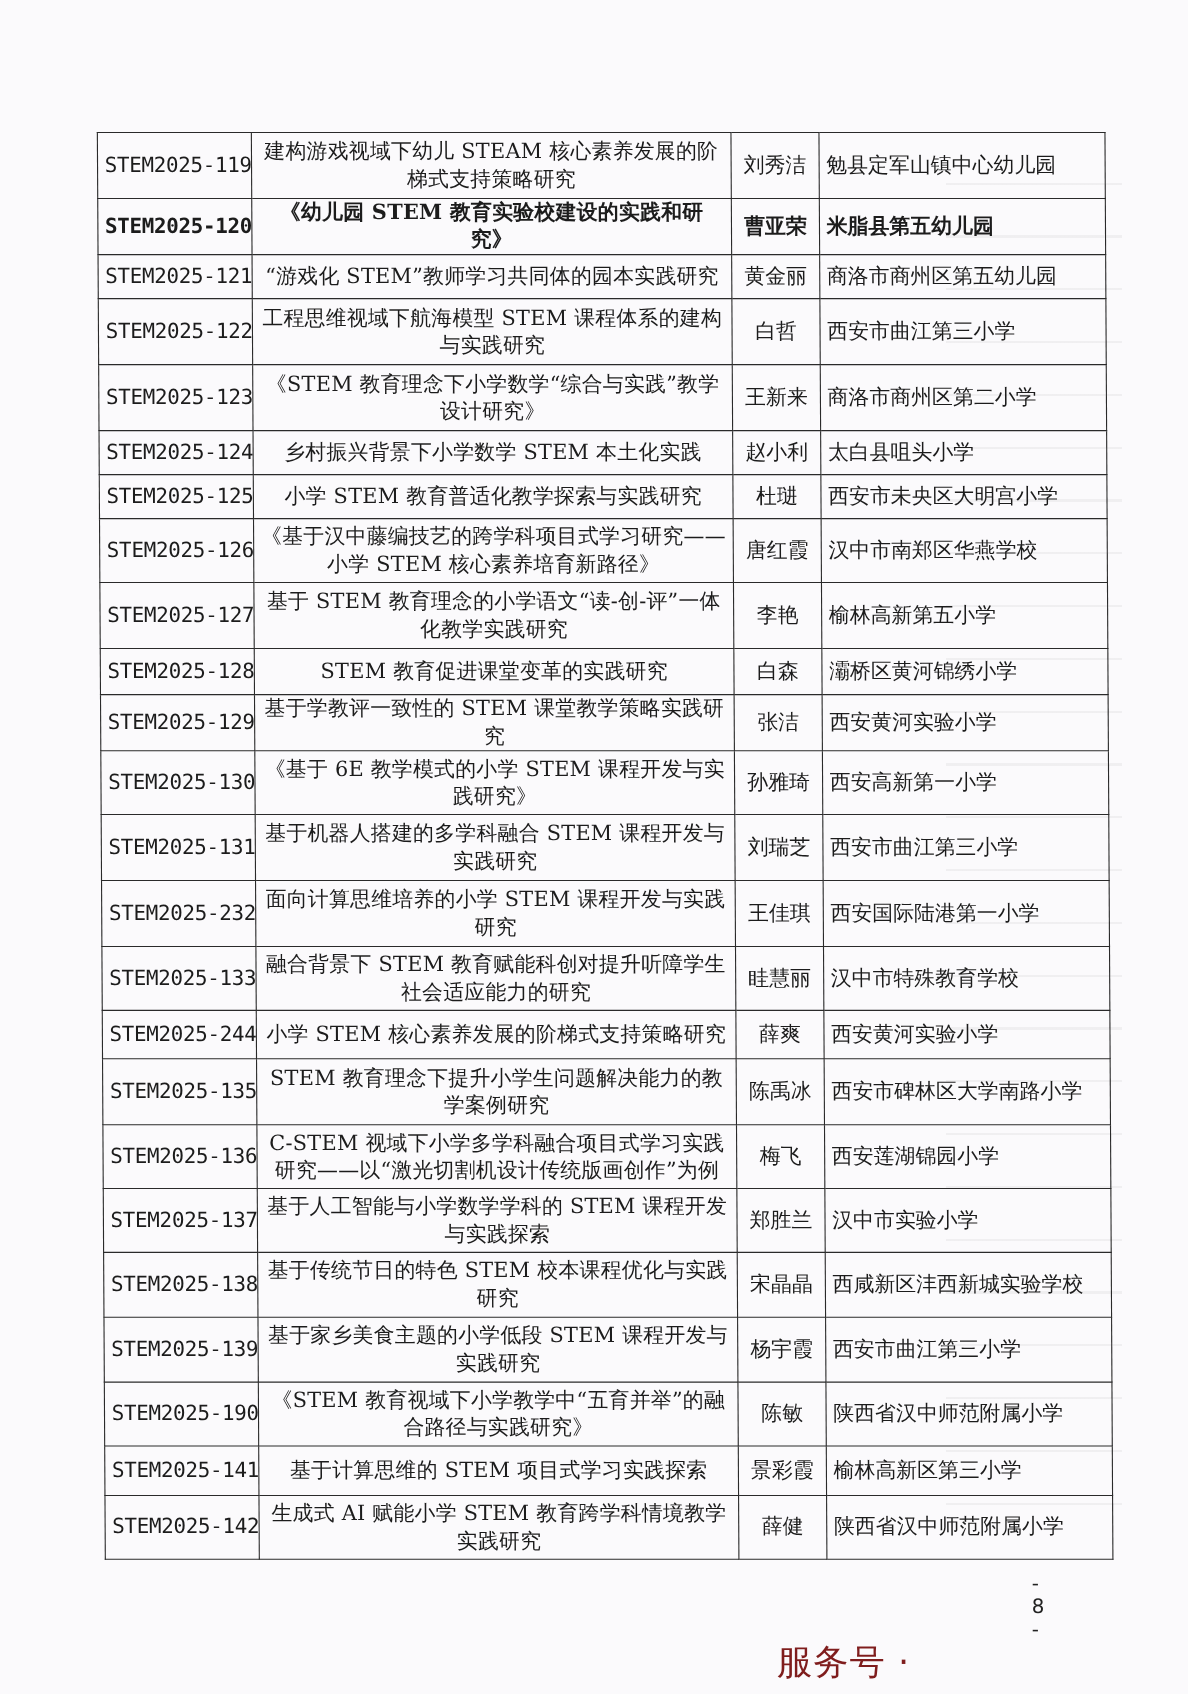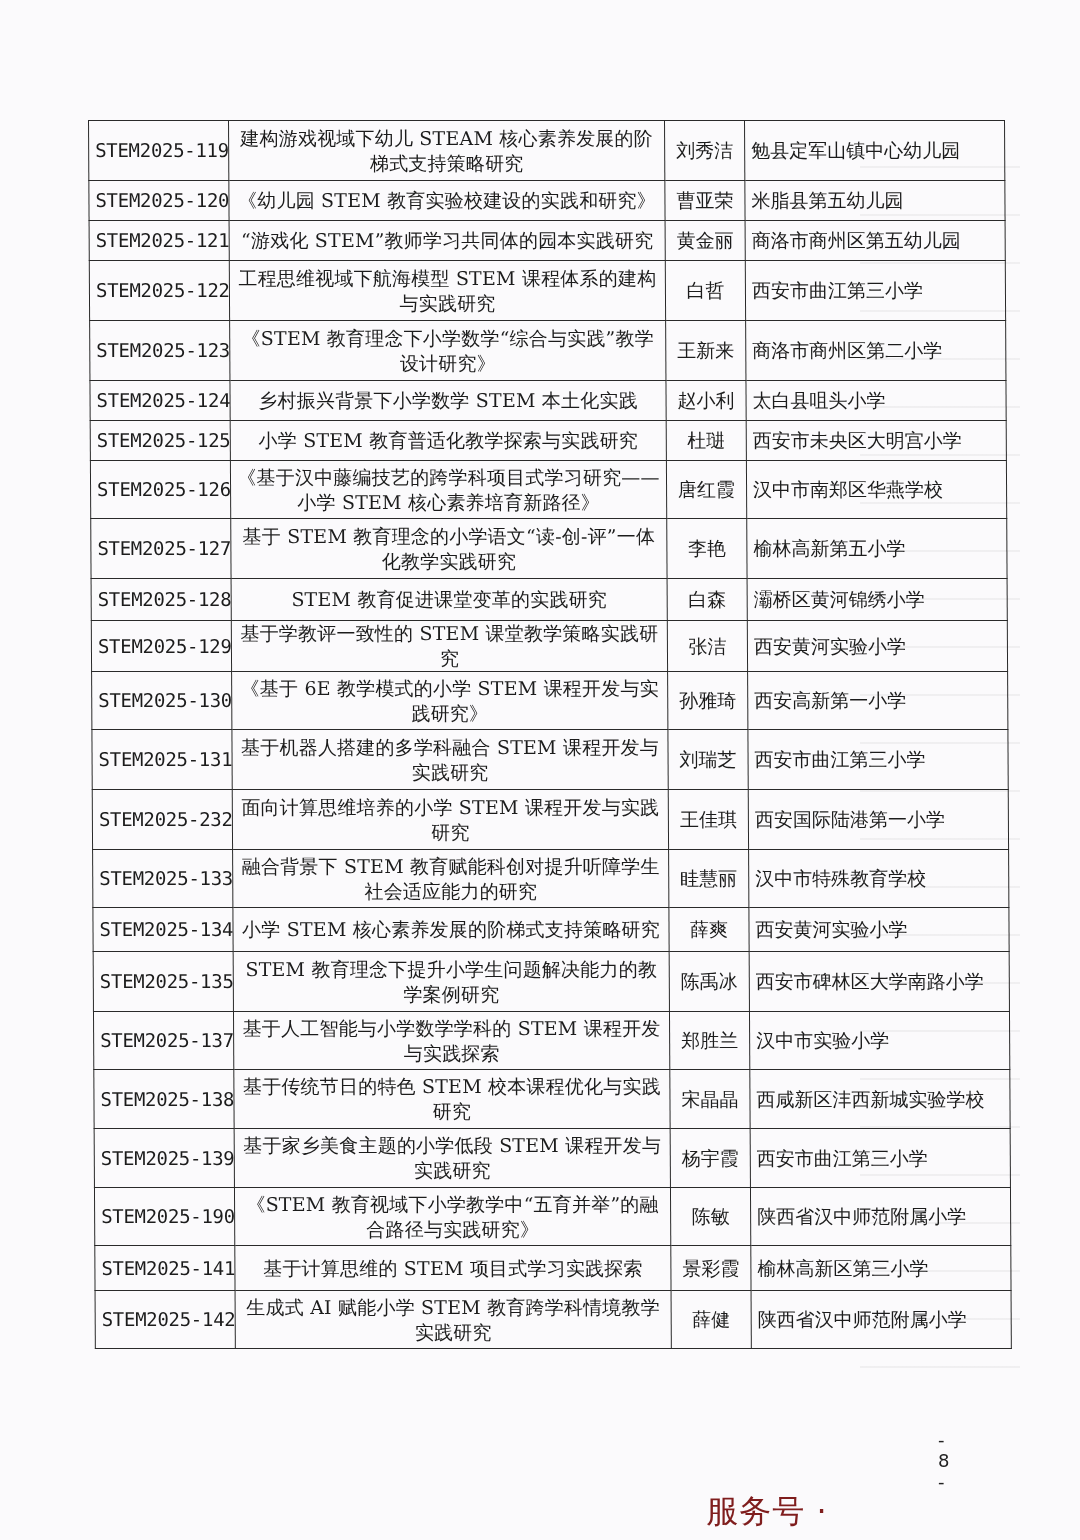--- a/index.html
+++ b/index.html
@@ -128,21 +128,21 @@
           <col class="c-name">
           <col class="c-unit">
       </colgroup>
       <tbody id="tbody">
           <tr style="height: 60px;">
             <td class="id">STEM2025-119</td>
             <td class="title">建构游戏视域下幼儿 STEAM 核心素养发展的阶梯式支持策略研究</td>
             <td class="name">刘秀洁</td>
             <td class="unit">勉县定军山镇中心幼儿园</td>
           </tr>
-          <tr style="height: 40px;">
+          <tr style="height: 40px; font-weight: bold;">
             <td class="id">STEM2025-120</td>
             <td class="title">《幼儿园 STEM 教育实验校建设的实践和研究》</td>
             <td class="name">曹亚荣</td>
             <td class="unit">米脂县第五幼儿园</td>
           </tr>
           <tr style="height: 40px;">
             <td class="id">STEM2025-121</td>
             <td class="title">“游戏化 STEM”教师学习共同体的园本实践研究</td>
             <td class="name">黄金丽</td>
             <td class="unit">商洛市商州区第五幼儿园</td>
@@ -213,30 +213,36 @@
             <td class="name">王佳琪</td>
             <td class="unit">西安国际陆港第一小学</td>
           </tr>
           <tr style="height: 58px;">
             <td class="id">STEM2025-133</td>
             <td class="title">融合背景下 STEM 教育赋能科创对提升听障学生社会适应能力的研究</td>
             <td class="name">眭慧丽</td>
             <td class="unit">汉中市特殊教育学校</td>
           </tr>
           <tr style="height: 44px;">
-            <td class="id">STEM2025-134</td>
+            <td class="id">STEM2025-244</td>
             <td class="title">小学 STEM 核心素养发展的阶梯式支持策略研究</td>
             <td class="name">薛爽</td>
             <td class="unit">西安黄河实验小学</td>
           </tr>
           <tr style="height: 60px;">
             <td class="id">STEM2025-135</td>
             <td class="title">STEM 教育理念下提升小学生问题解决能力的教学案例研究</td>
             <td class="name">陈禹冰</td>
             <td class="unit">西安市碑林区大学南路小学</td>
+          </tr>
+          <tr style="height: 58px;">
+            <td class="id">STEM2025-136</td>
+            <td class="title">C-STEM 视域下小学多学科融合项目式学习实践研究——以“激光切割机设计传统版画创作”为例</td>
+            <td class="name">梅飞</td>
+            <td class="unit">西安莲湖锦园小学</td>
           </tr>
           <tr style="height: 58px;">
             <td class="id">STEM2025-137</td>
             <td class="title">基于人工智能与小学数学学科的 STEM 课程开发与实践探索</td>
             <td class="name">郑胜兰</td>
             <td class="unit">汉中市实验小学</td>
           </tr>
           <tr style="height: 59px;">
             <td class="id">STEM2025-138</td>
             <td class="title">基于传统节日的特色 STEM 校本课程优化与实践研究</td>

